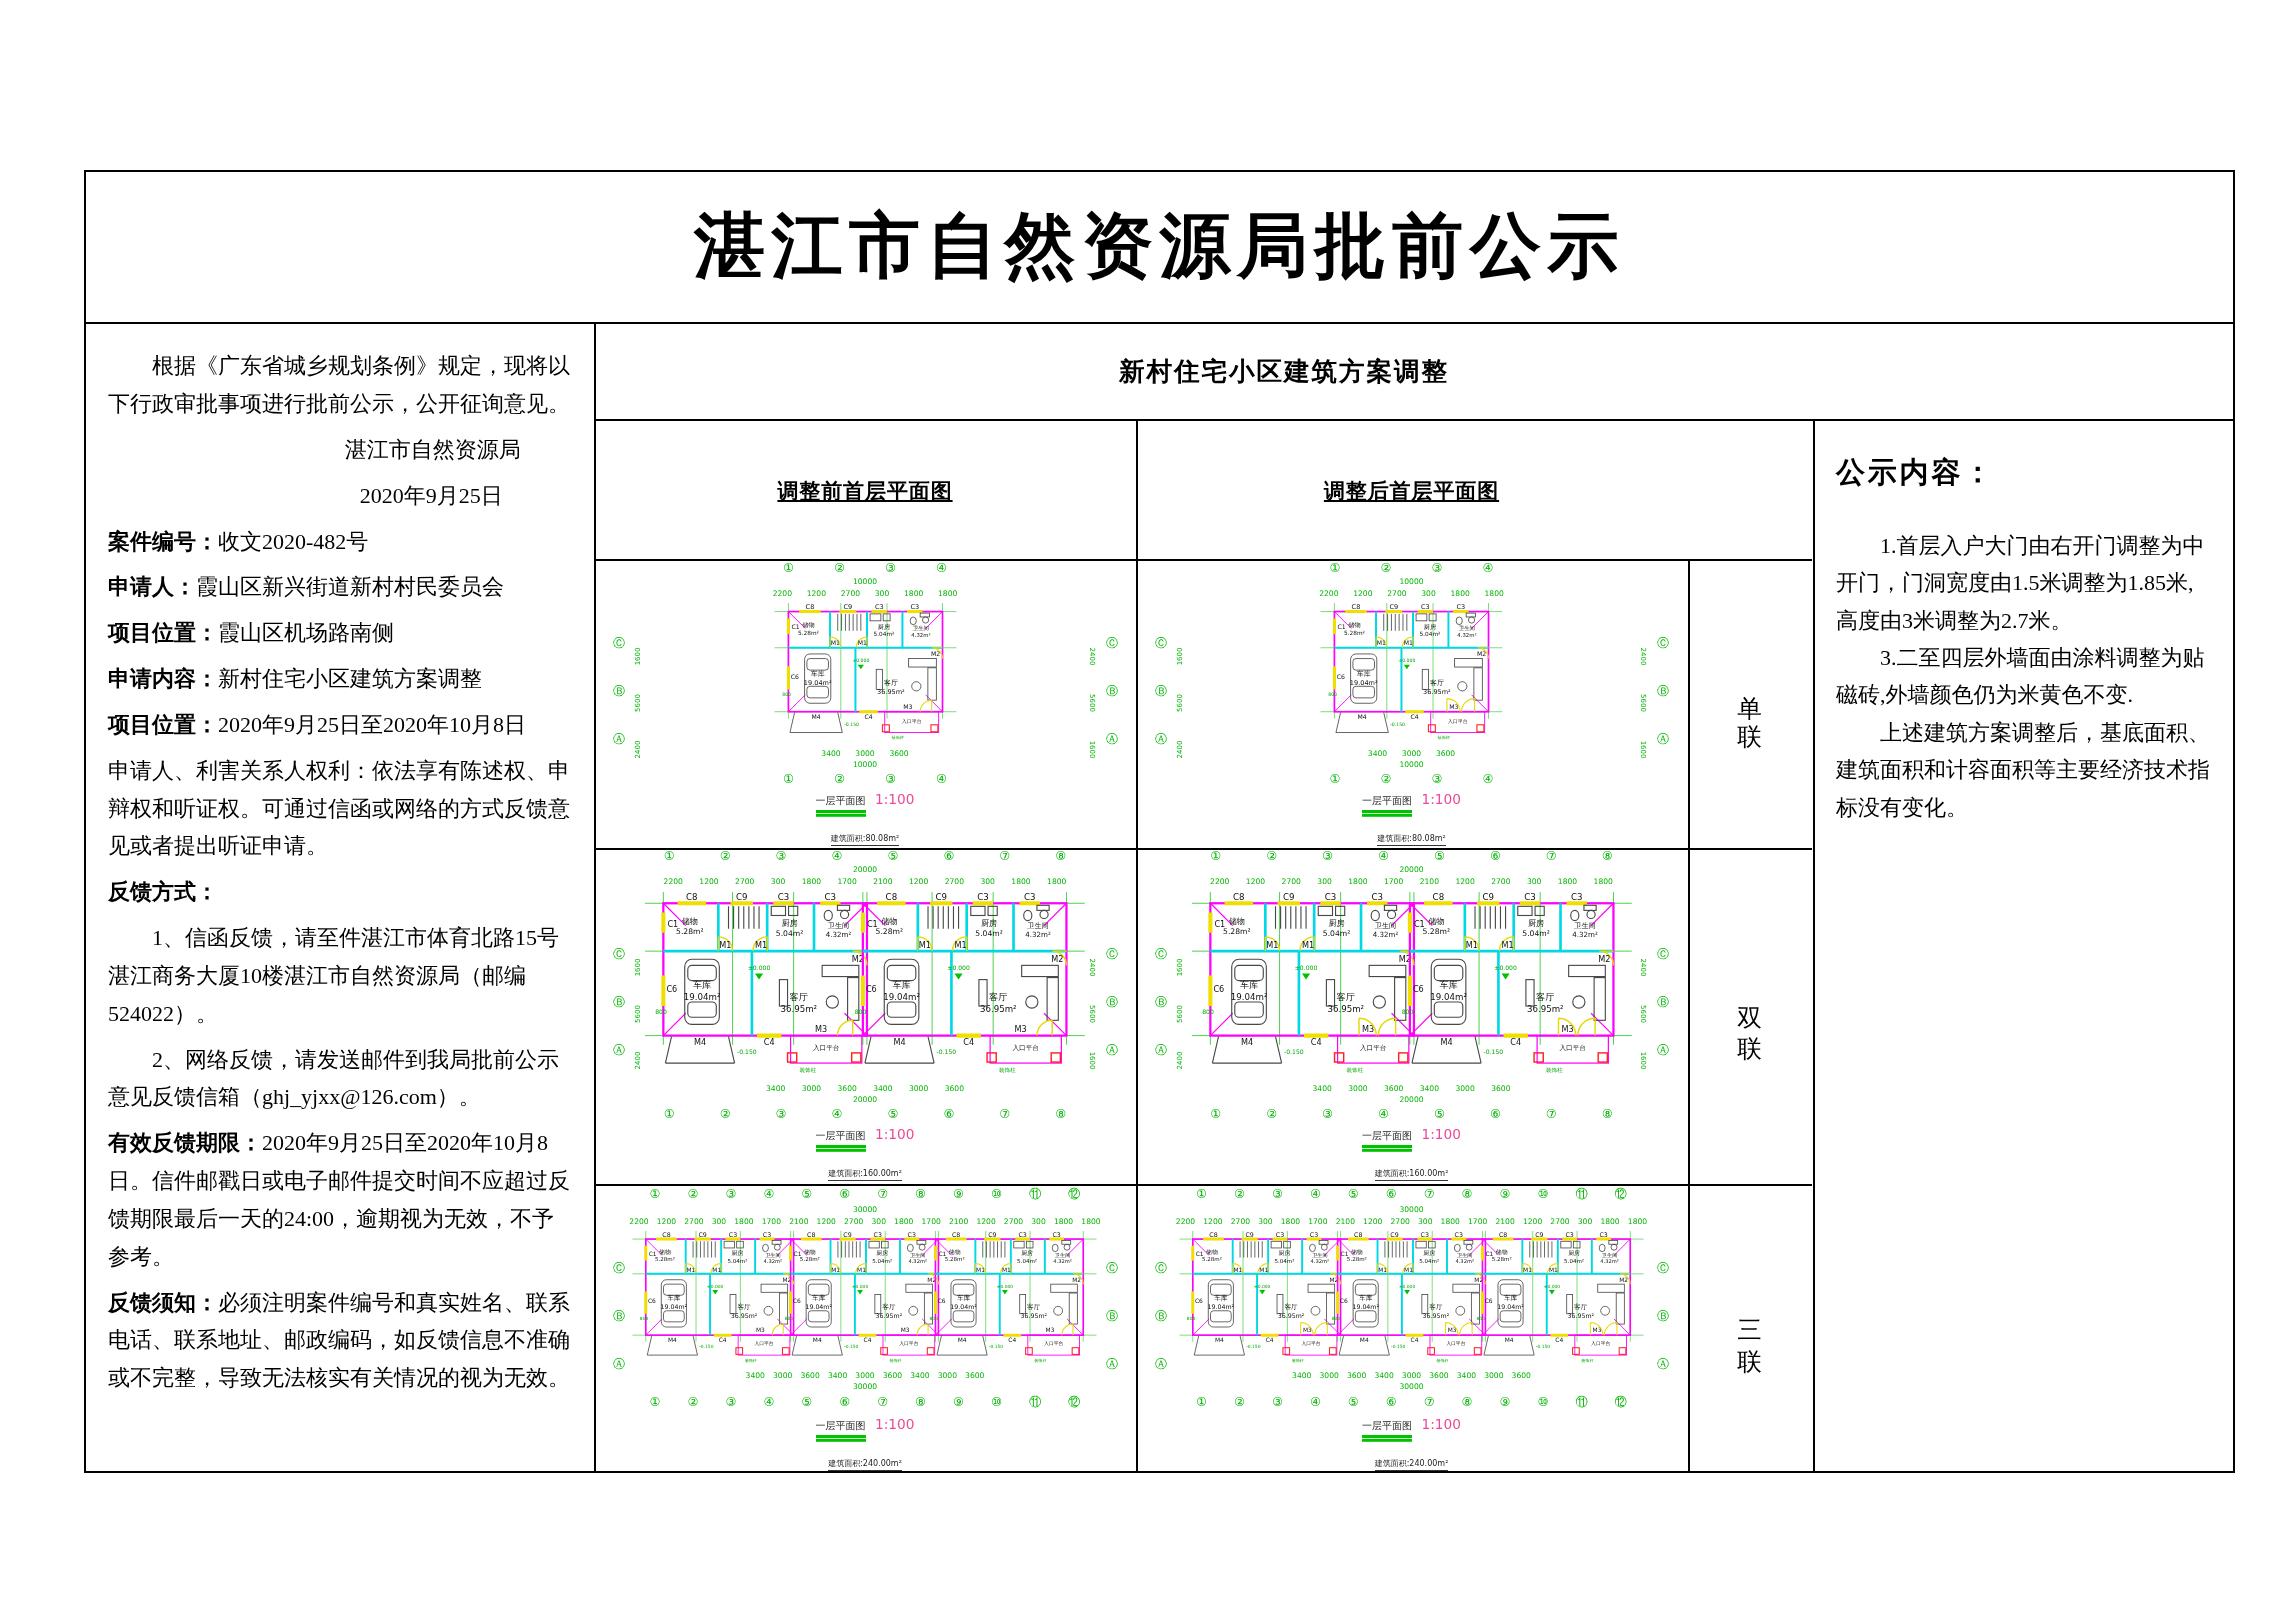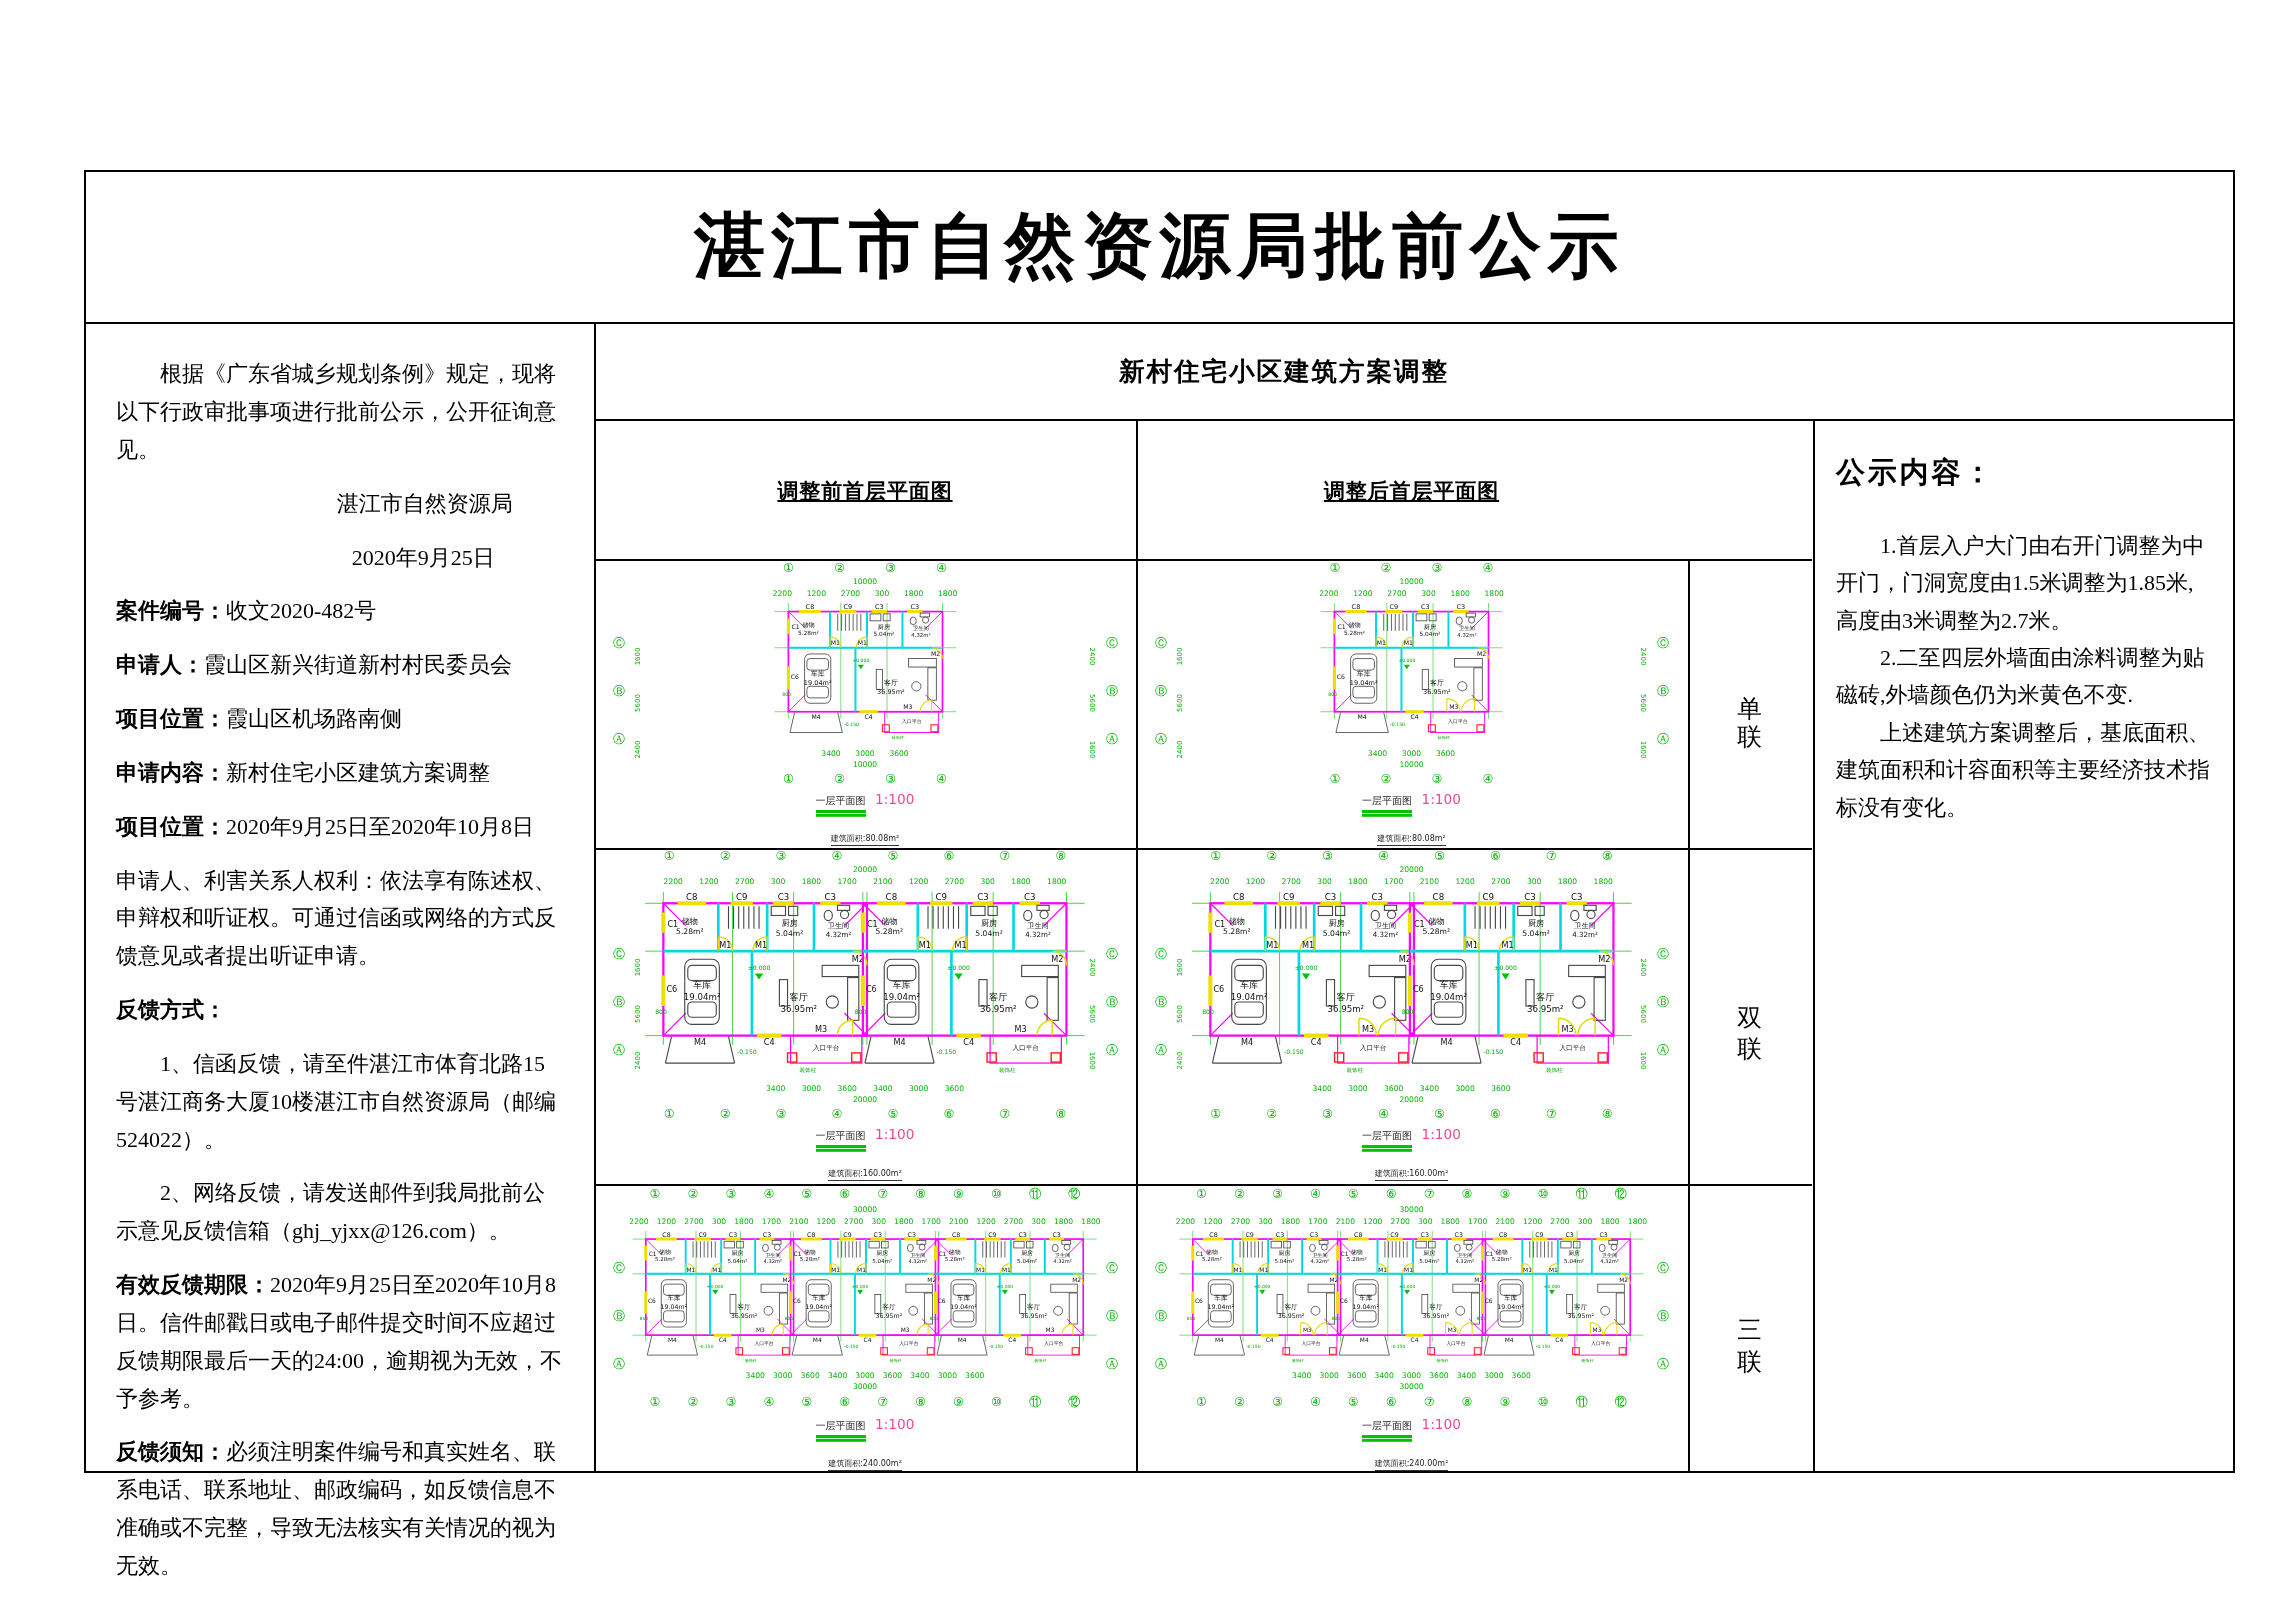--- a/index.html
+++ b/index.html
@@ -10,21 +10,21 @@
   .outerbox{position:absolute;left:84px;top:170px;width:2151px;height:1303px;border:2.4px solid #000;box-sizing:border-box;}
   .hline,.vline{position:absolute;background:#000;}
 
   
   .bigtitle{position:absolute;left:84px;top:170px;width:2151px;height:152px;display:flex;align-items:center;justify-content:center;
     font-size:71px;font-weight:bold;letter-spacing:6.6px;font-family:"Liberation Serif",serif;}
 
   
   .leftcol{position:absolute;left:86px;top:327px;width:506px;height:1141px;box-sizing:border-box;padding:12.3px 12.3px 0 14px;
     font-size:22px;line-height:1.72;}
-  .leftcol p{margin:16px;}
+  .leftcol p{margin:8px;}
   .ind{text-indent:2em;}
   .sig{text-align:right;padding-right:51px;}
   .sigdate{text-align:right;padding-right:69px;}
   b.lb{font-family:"Liberation Serif",serif;}
 
   
   .planshead{position:absolute;left:594px;top:324px;width:1380px;height:95px;display:flex;align-items:center;justify-content:center;
     font-family:"DejaVu Sans",sans-serif;font-weight:bold;font-size:25.6px;letter-spacing:1.9px;}
   .subhead{position:absolute;height:136px;top:423px;display:flex;align-items:center;justify-content:center;
     font-family:"DejaVu Sans",sans-serif;font-weight:bold;font-size:21px;letter-spacing:0.9px;text-decoration:underline;}
@@ -189,21 +189,21 @@
   <div class="subhead before">调整前首层平面图</div>
   <div class="subhead after">调整后首层平面图</div>
 
   <div class="rowlabel" style="top:561px;height:285px;">单联</div>
   <div class="rowlabel" style="top:849px;height:332px;">双联</div>
   <div class="rowlabel" style="top:1186px;height:285px;">三联</div>
 
   <div class="rightcol">
     <h2>公示内容：</h2>
     <p>1.首层入户大门由右开门调整为中开门，门洞宽度由1.5米调整为1.85米,高度由3米调整为2.7米。</p>
-    <p>2.二至四层外墙面由涂料调整为贴磁砖,外墙颜色仍为米黄色不变.</p>
+    <p>3.二至四层外墙面由涂料调整为贴磁砖,外墙颜色仍为米黄色不变.</p>
     <p>上述建筑方案调整后，基底面积、建筑面积和计容面积等主要经济技术指标没有变化。</p>
   </div>
 
   <div class="cell u1" style="left:596px;top:561px;width:538px;height:285px;">
     <div class="sideletters l">Ⓒ Ⓑ Ⓐ</div>
     <div class="sideletters r">Ⓒ Ⓑ Ⓐ</div>
     <div class="sidedims l">2400 5600 1600</div>
     <div class="sidedims r">2400 5600 1600</div>
     <div class="axisrow">① ② ③ ④</div>
     <div class="total">10000</div>

